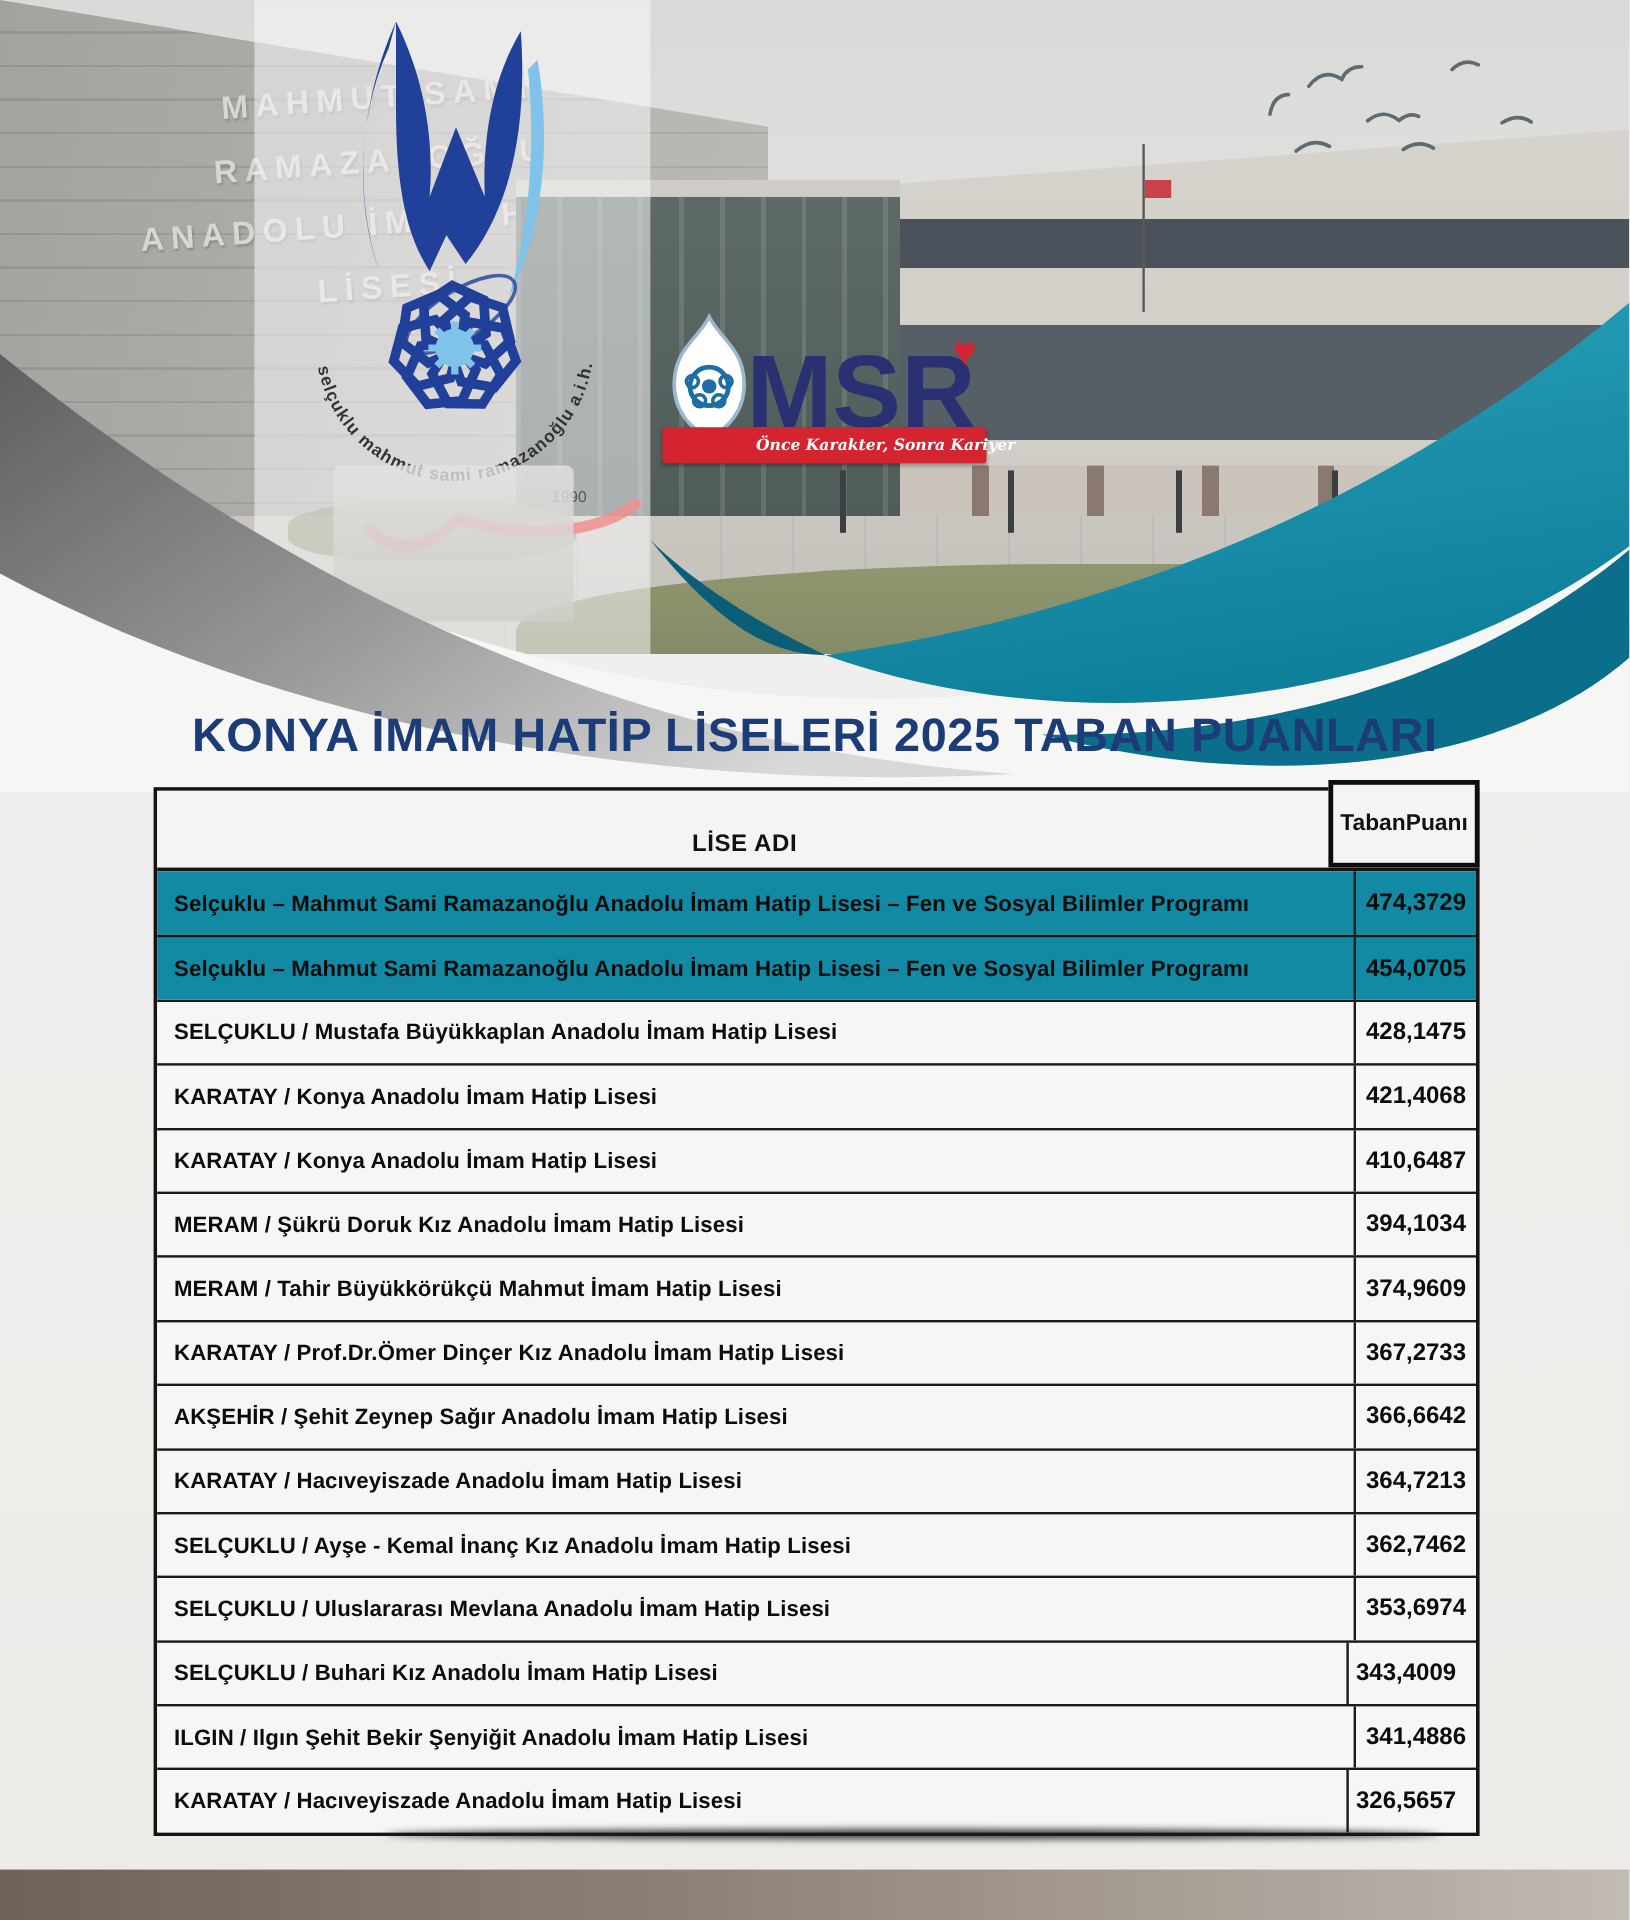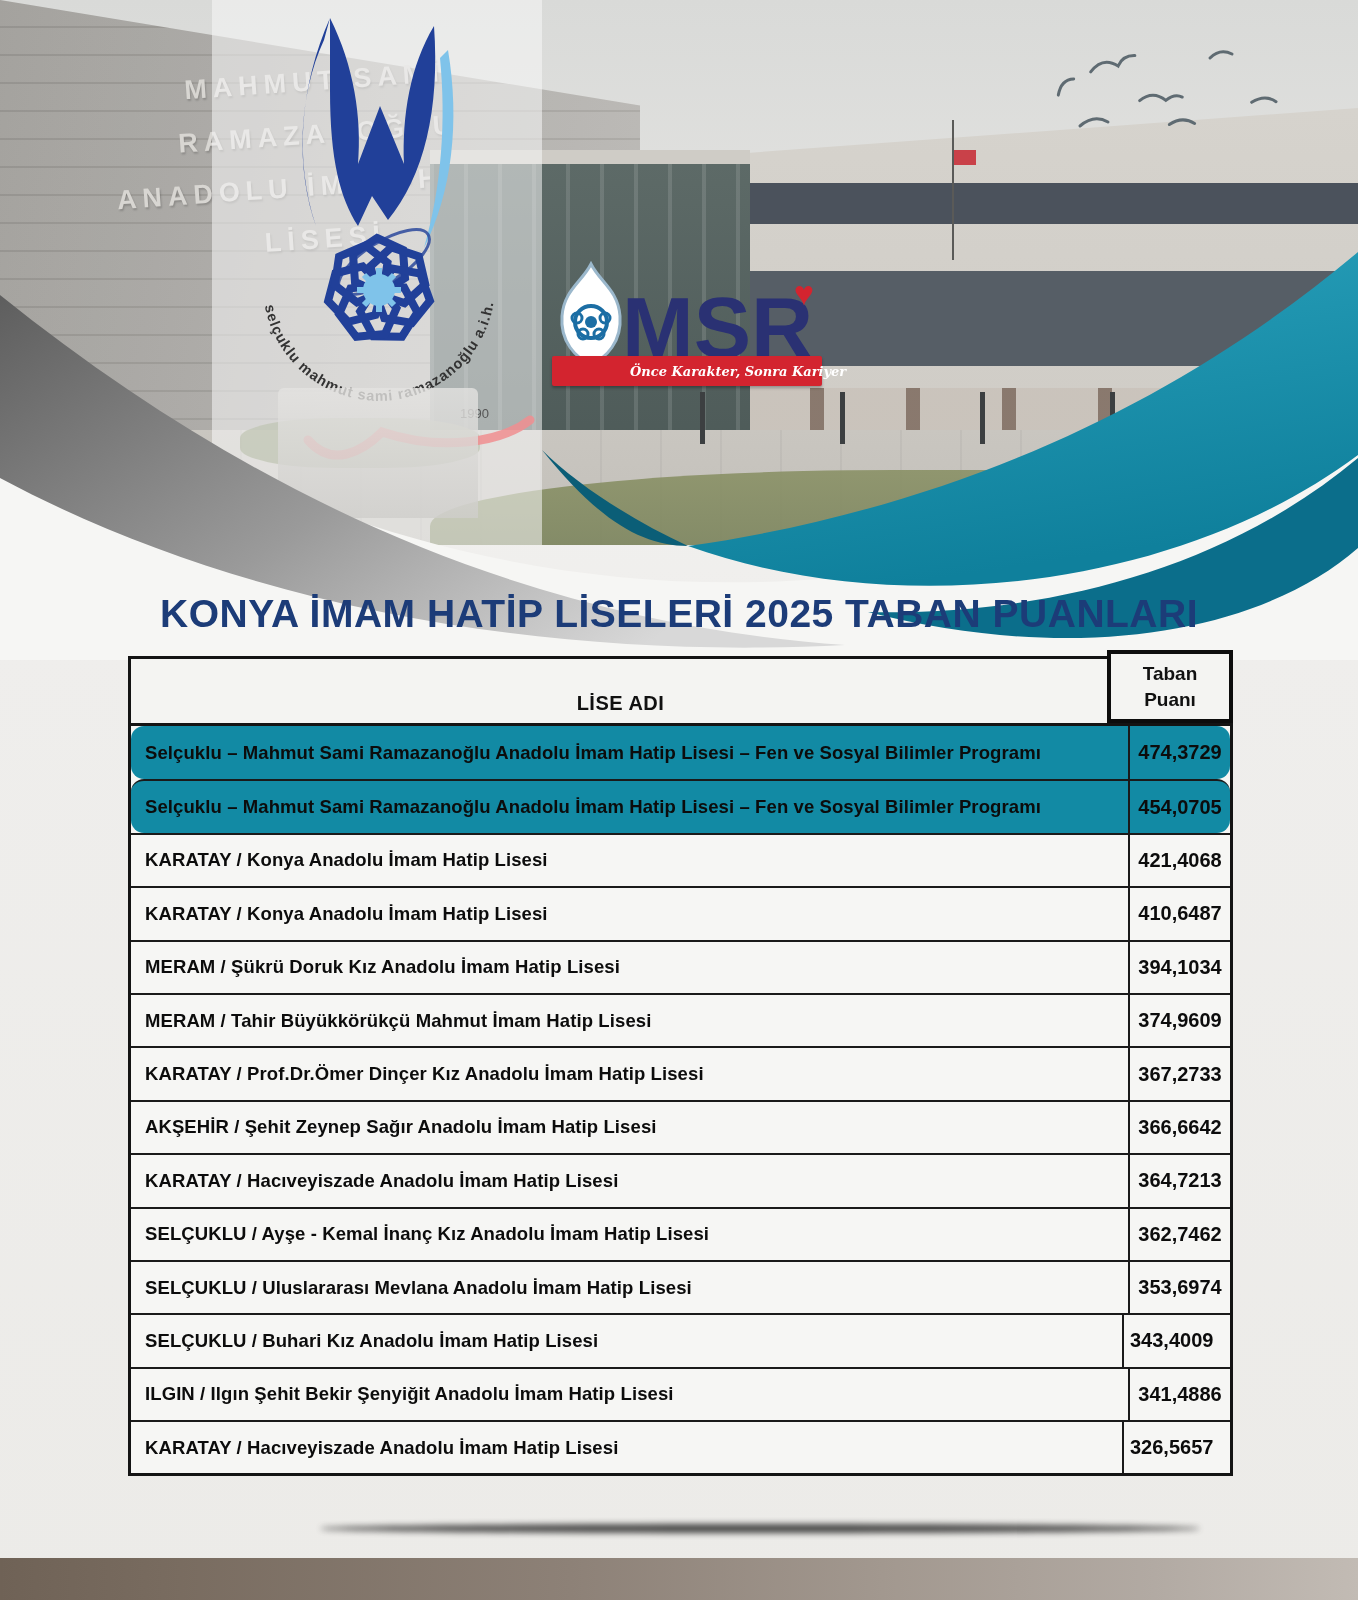--- a/index.html
+++ b/index.html
@@ -75,26 +75,26 @@
 
   .table{position:absolute; top:656px; left:128px; width:1105px; border:3px solid #141414;
          background:#f6f6f4; box-sizing:border-box;}
   .thead{position:relative; display:flex; height:64px; border-bottom:3px solid #141414;
          background:#f4f4f2;}
   .th-name{flex:1; display:flex; align-items:center; justify-content:center;
            font-size:20px; font-weight:bold; color:#111; letter-spacing:.5px;margin-top:24px;}
   .th-score{width:120px;}
   .score-head-box{position:absolute; top:-9px; right:-3px; width:126px; height:73px;
                   border:4px solid #0d0d0d; background:#f4f4f2; box-sizing:border-box;
-                  display:flex; flex-direction:column; align-items:center; justify-content:center;
+                  display:flex; flex-direction:row; align-items:center; justify-content:center;
                   font-size:19px; font-weight:bold; color:#111; line-height:1.35; z-index:3;}
   .trow{display:flex; min-height:53.4px; border-top:2px solid #1a1a1a; background:#f6f6f4;
         box-sizing:border-box;}
   .trow:first-child{border-top:none;}
-  .trow.hl{background:#128aa4;border-radius:13px;}
+  .trow.hl{background:#128aa4;}
   .td-name{flex:1; display:flex; align-items:center; padding-left:14px; font-size:18.5px;
            font-weight:bold; color:#0c0c0c; border-right:2px solid #1a1a1a; letter-spacing:.1px;}
   .td-score{width:100px; display:flex; align-items:center; justify-content:center;
             font-size:20px; font-weight:bold; color:#0c0c0c;}
   .td-score.left{justify-content:flex-start; padding-left:6px;}
   .table-shadow{position:absolute; top:1524px; left:320px; width:880px; height:9px;
                 background:#1d1d1d; filter:blur(3px); border-radius:50%; opacity:.8;}
   .footer-bar{position:absolute; top:1558px; left:0; width:1358px; height:42px;
               background:linear-gradient(90deg,#6f6256 0%, #786b5f 12%, #8d8177 42%, #a2988f 65%, #b2aaa3 85%, #c2bbb4 100%);}
 </style>
@@ -237,20 +237,24 @@
     <div class="trow hl">
       <div class="td-name">Selçuklu – Mahmut Sami Ramazanoğlu Anadolu İmam Hatip Lisesi – Fen ve Sosyal Bilimler Programı</div>
       <div class="td-score">474,3729</div>
     </div>
 
     <div class="trow hl">
       <div class="td-name">Selçuklu – Mahmut Sami Ramazanoğlu Anadolu İmam Hatip Lisesi – Fen ve Sosyal Bilimler Programı</div>
       <div class="td-score">454,0705</div>
     </div>
 
+    <div class="trow">
+      <div class="td-name">SELÇUKLU / Mustafa Büyükkaplan Anadolu İmam Hatip Lisesi</div>
+      <div class="td-score">428,1475</div>
+    </div>
 
     <div class="trow">
       <div class="td-name">KARATAY / Konya Anadolu İmam Hatip Lisesi</div>
       <div class="td-score">421,4068</div>
     </div>
 
     <div class="trow">
       <div class="td-name">KARATAY / Konya Anadolu İmam Hatip Lisesi</div>
       <div class="td-score">410,6487</div>
     </div>

